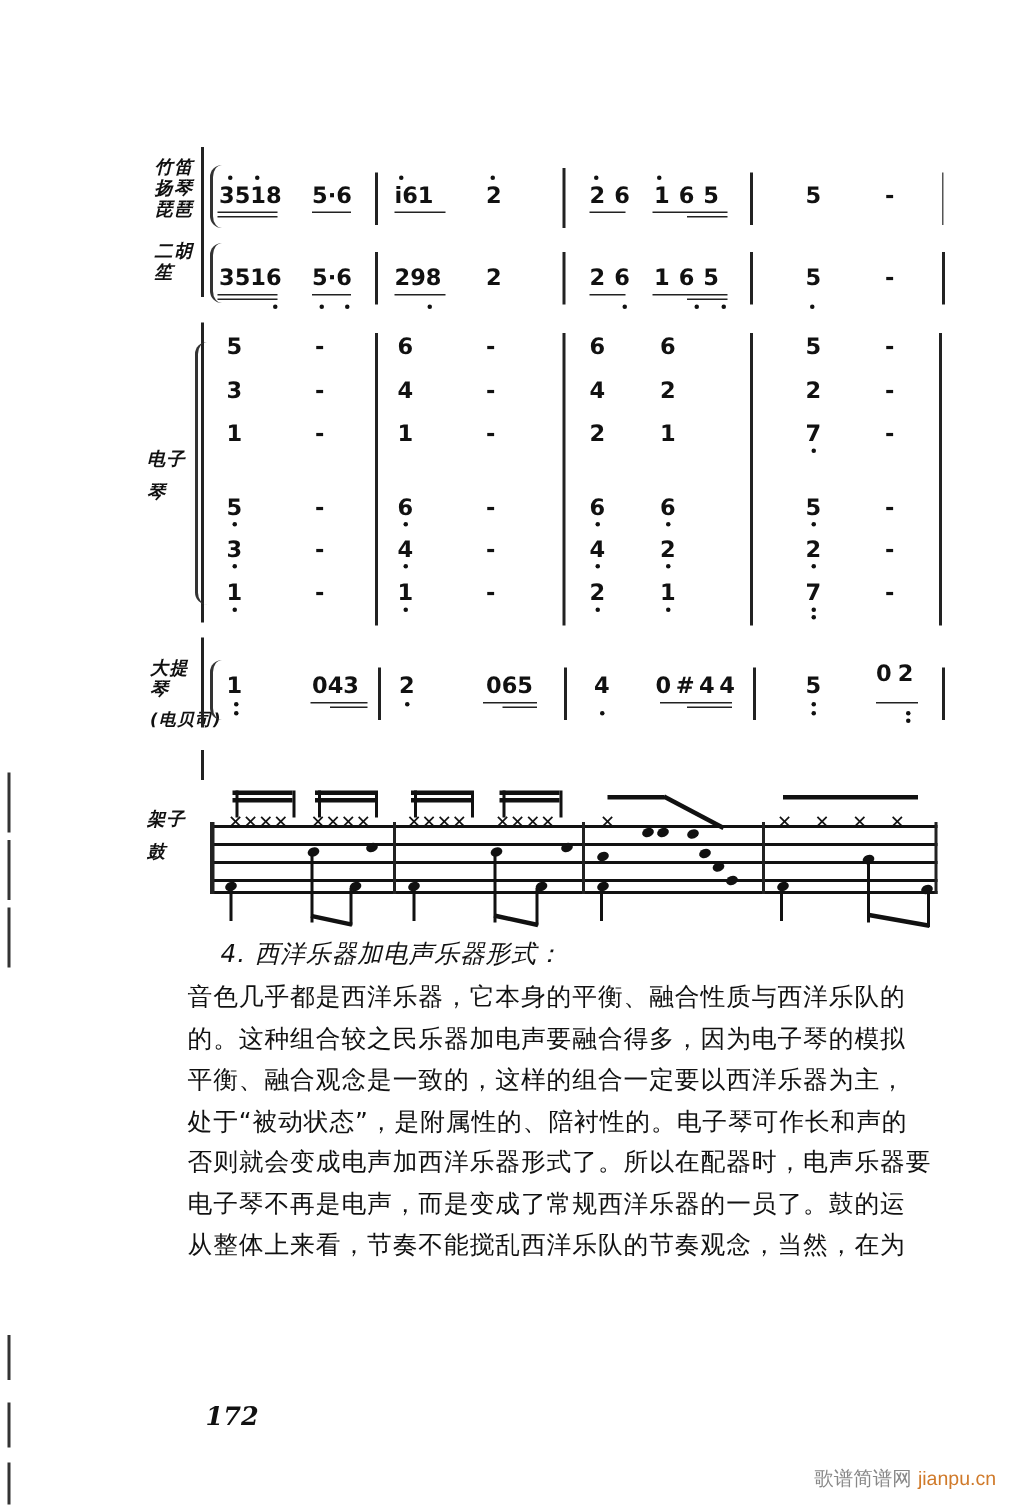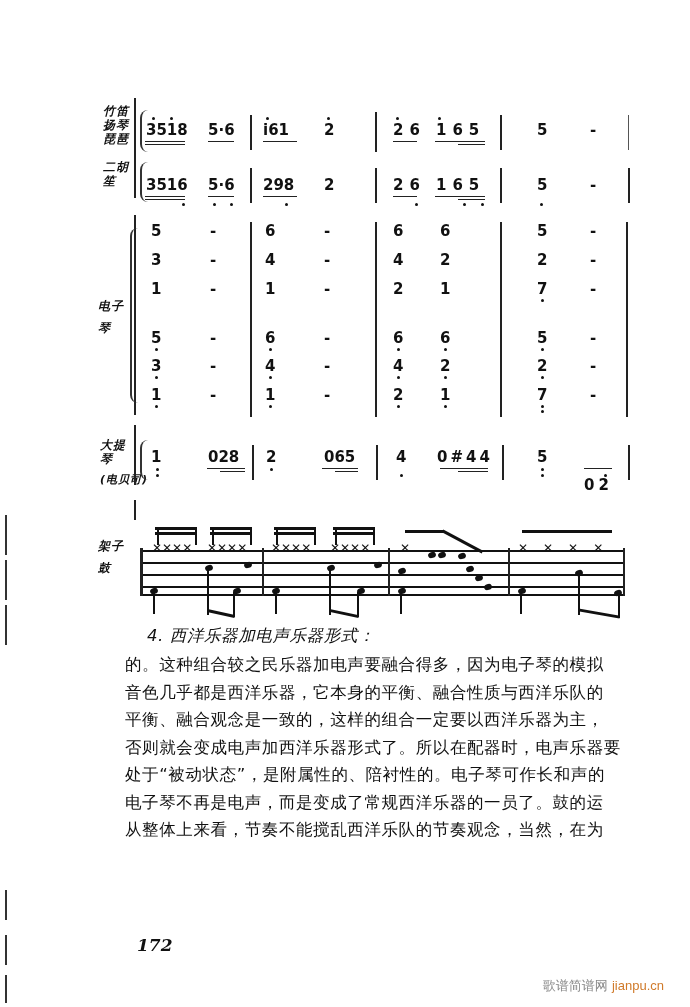--- a/index.html
+++ b/index.html
@@ -200,27 +200,27 @@
     <div class="dot" style="left:155px;top:405px;"></div>
     <div class="dot" style="left:269px;top:405px;"></div>
     <div class="dot" style="left:397px;top:405px;"></div>
     <div class="dot" style="left:444px;top:405px;"></div>
     <div class="dot" style="left:541px;top:405px;"></div>
     <div class="dot" style="left:541px;top:410px;"></div>
   </div>
 
   <div>
     <span class="note" style="left:151px;top:448px;">1</span>
-    <span class="note" style="left:208px;top:448px;">028</span>
+    <span class="note" style="left:208px;top:448px;">043</span>
     <span class="note" style="left:266px;top:448px;">2</span>
     <span class="note" style="left:324px;top:448px;">065</span>
     <span class="note" style="left:396px;top:448px;">4</span>
     <span class="note" style="left:437px;top:448px;letter-spacing:3px;">0#44</span>
     <span class="note" style="left:537px;top:448px;">5</span>
-    <span class="note" style="left:584px;top:476px;letter-spacing:4px;">02</span>
+    <span class="note" style="left:584px;top:440px;letter-spacing:4px;">02</span>
     <div class="uline" style="left:207px;top:468px;width:38px;"></div>
     <div class="uline" style="left:220px;top:471px;width:25px;"></div>
     <div class="uline" style="left:322px;top:468px;width:36px;"></div>
     <div class="uline" style="left:335px;top:471px;width:23px;"></div>
     <div class="uline" style="left:440px;top:468px;width:48px;"></div>
     <div class="uline" style="left:458px;top:471px;width:30px;"></div>
     <div class="uline" style="left:584px;top:468px;width:28px;"></div>
     <div class="dot" style="left:156px;top:468px;"></div>
     <div class="dot" style="left:156px;top:474px;"></div>
     <div class="dot" style="left:270px;top:468px;"></div>
@@ -303,25 +303,25 @@
     <div class="beam" style="left:207px;top:612px;width:28px;transform:rotate(12deg);"></div>
     <div class="beam" style="left:329px;top:612px;width:30px;transform:rotate(12deg);"></div>
     <div class="beam" style="left:578px;top:612px;width:42px;transform:rotate(10deg);"></div>
     <div class="beam" style="left:440px;top:540px;width:45px;transform:rotate(28deg);"></div>
   </div>
 </div>
 
 <div class="abs" style="left:147px;top:625px;font-size:16.5px;letter-spacing:0.6px;">4.  西洋乐器加电声乐器形式：</div>
 
 <div class="para" style="top:651px;">
+  <p>音色几乎都是西洋乐器，它本身的平衡、融合性质与西洋乐队的</p>
   <p>的。这种组合较之民乐器加电声要融合得多，因为电子琴的模拟</p>
-  <p>音色几乎都是西洋乐器，它本身的平衡、融合性质与西洋乐队的</p>
   <p>平衡、融合观念是一致的，这样的组合一定要以西洋乐器为主，</p>
+  <p>处于“被动状态”，是附属性的、陪衬性的。电子琴可作长和声的</p>
   <p>否则就会变成电声加西洋乐器形式了。所以在配器时，电声乐器要</p>
-  <p>处于“被动状态”，是附属性的、陪衬性的。电子琴可作长和声的</p>
   <p>电子琴不再是电声，而是变成了常规西洋乐器的一员了。鼓的运</p>
   <p>从整体上来看，节奏不能搅乱西洋乐队的节奏观念，当然，在为</p>
 </div>
 
 <div class="abs" style="left:137px;top:935px;font-size:17px;font-style:italic;font-weight:bold;font-family:'DejaVu Serif',serif;">172</div>
 
 <div class="wm">
   <span>歌谱简谱网</span>
   <span class="en">jianpu.cn</span>
 </div>

